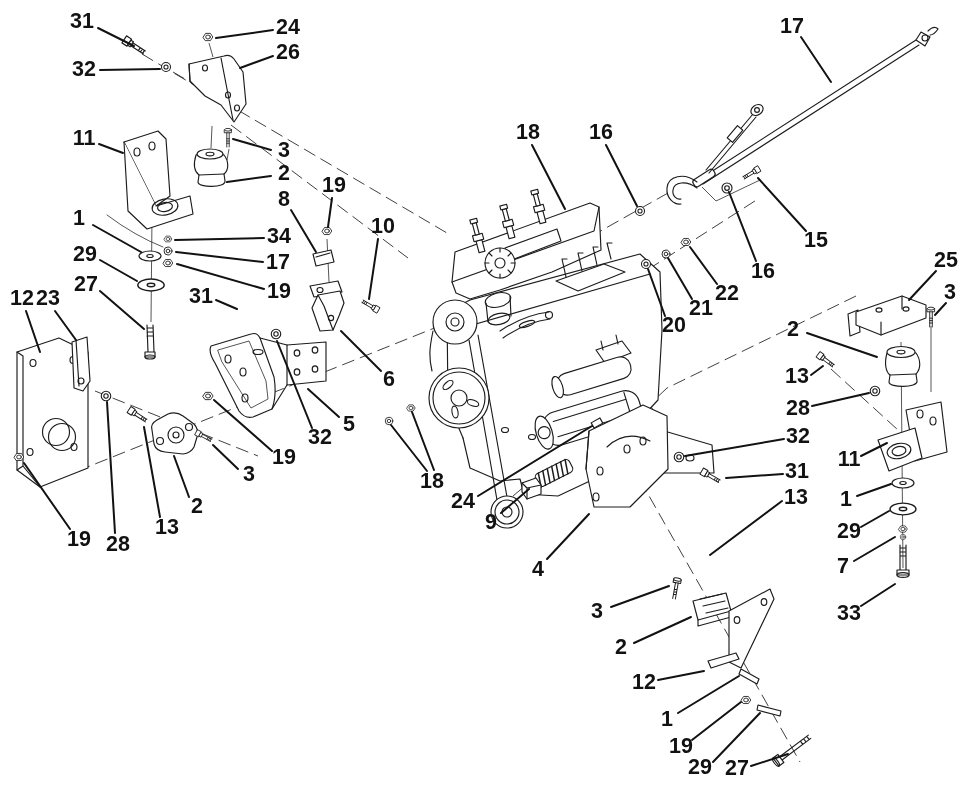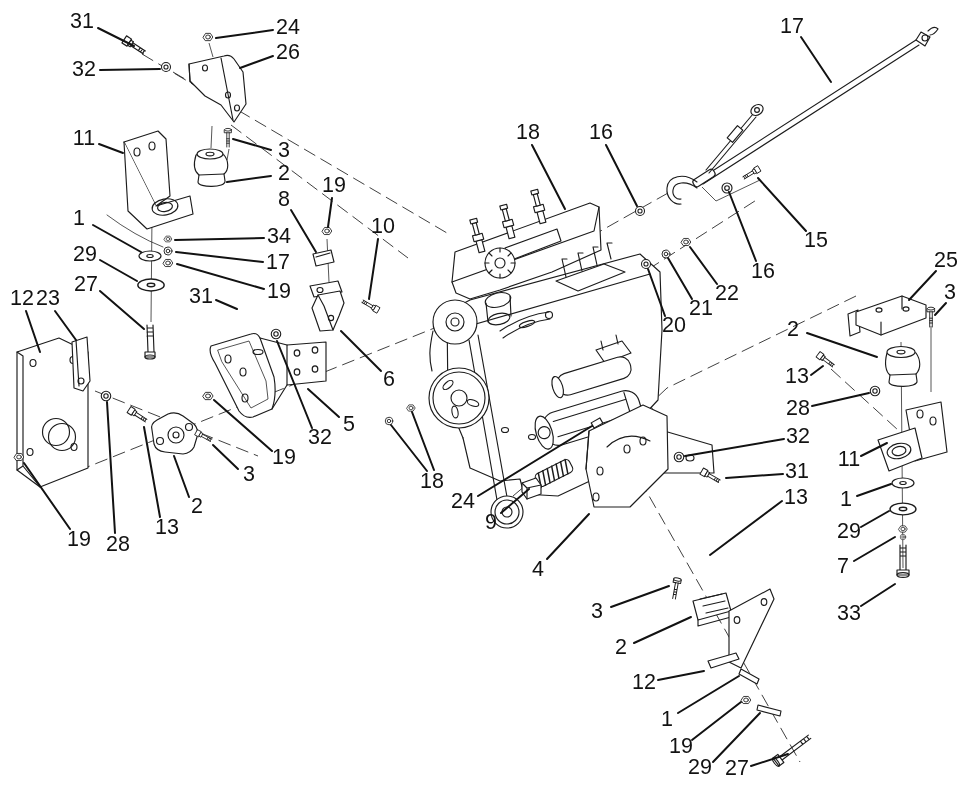--- a/index.html
+++ b/index.html
@@ -1,16 +1,16 @@
 <!DOCTYPE html>
 <html><head>
 <meta charset="utf-8">
 <style>
   html,body{margin:0;padding:0;background:#ffffff;}
-  #stage{position:relative;width:970px;height:785px;background:#ffffff;overflow:hidden;}
+  #stage{position:relative;width:970px;height:785px;background:#ffffff;overflow:hidden;font-weight:bold;}
   svg{display:block;}
   #callouts text{
     font-family:"Liberation Sans", sans-serif;
     font-size:21.5px;
     fill:#121212;
     text-anchor:middle;
     dominant-baseline:middle;
   }
   #callouts polyline{
     stroke:#121212;

